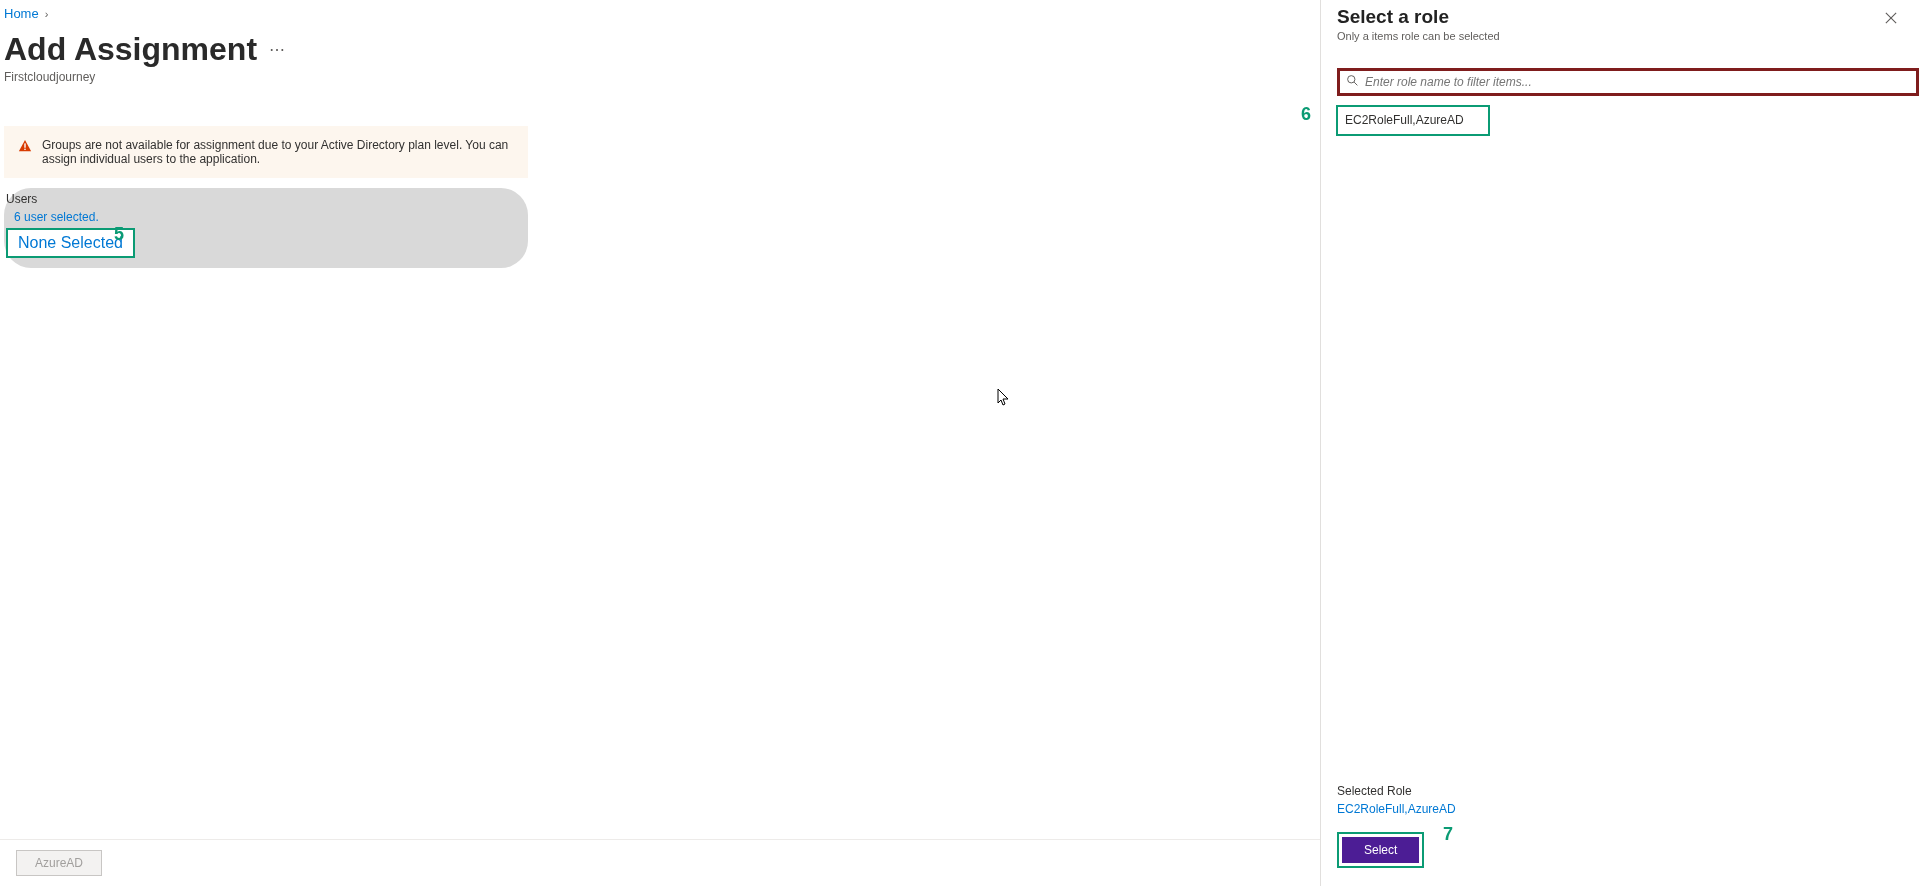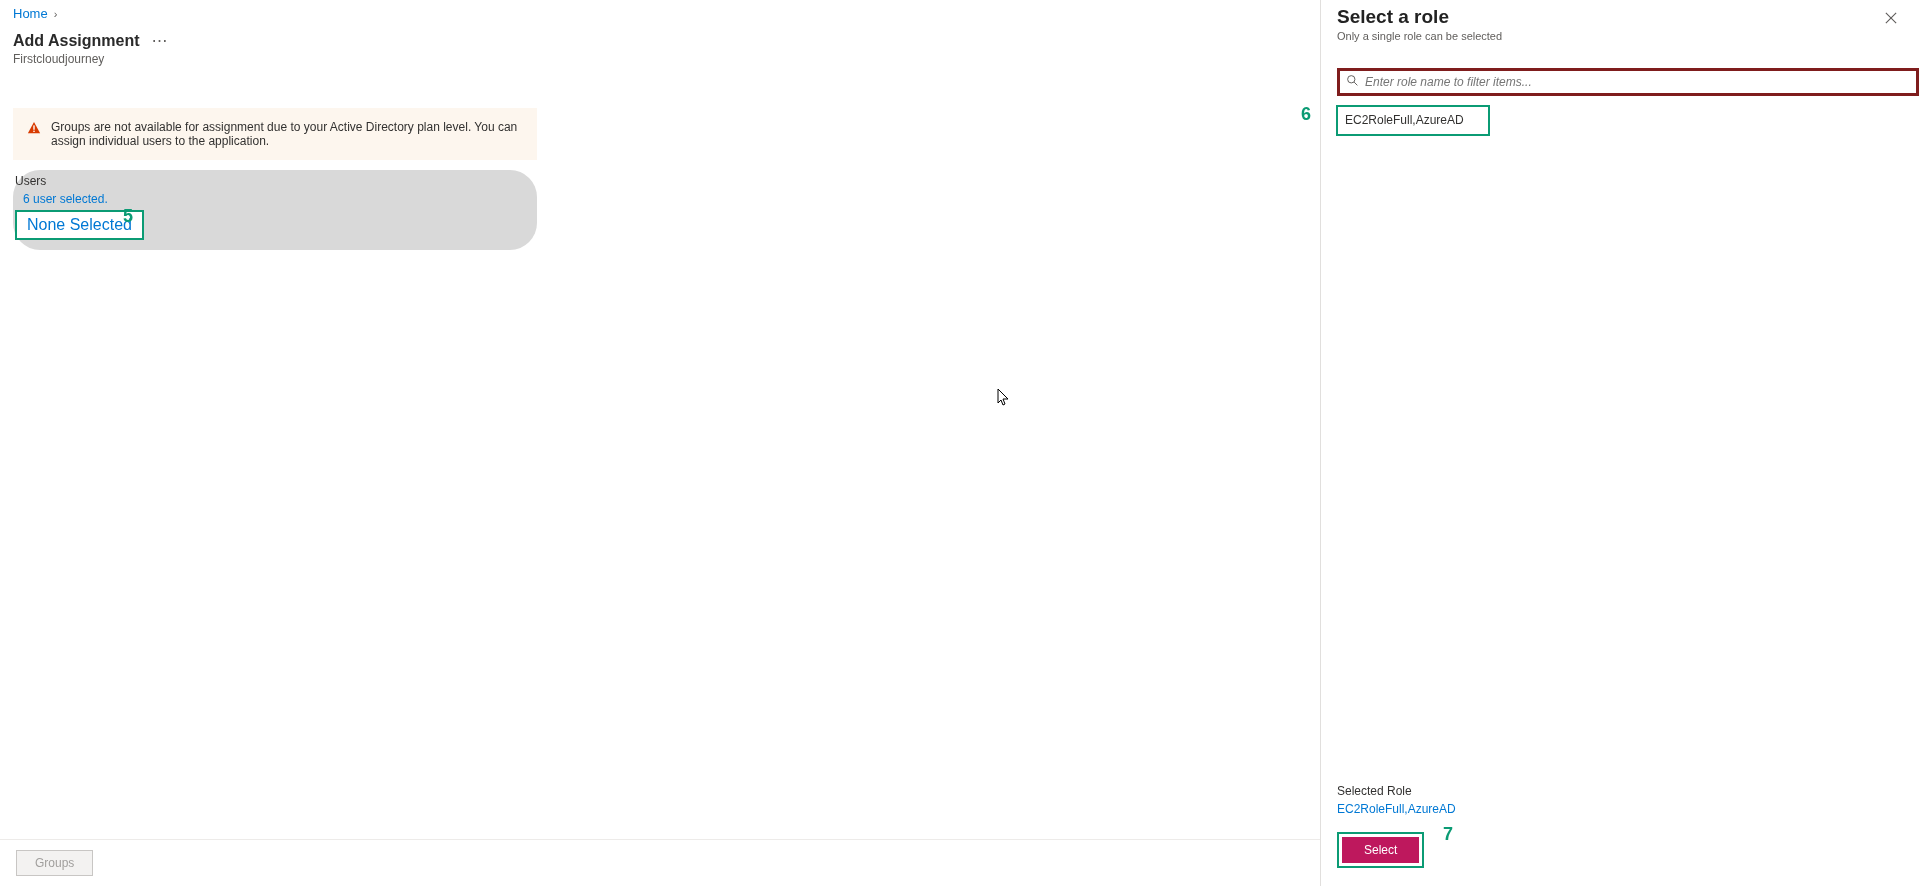--- a/index.html
+++ b/index.html
@@ -13,40 +13,40 @@
     position: relative;
     overflow: hidden;
   }
   a { color: #0078d4; text-decoration: none; }
 
   .main {
     position: absolute;
     left: 0; top: 0;
     width: 1320px;
     height: 100%;
-    padding-left: 13px;
+    padding-left: 4px;
   }
 
   .breadcrumb {
     display: flex;
     align-items: center;
     gap: 6px;
     padding-top: 6px;
     font-size: 13px;
   }
   .breadcrumb .chev { color: #605e5c; font-size: 11px; }
 
   .title-row {
     display: flex;
     align-items: center;
     gap: 12px;
     margin-top: 10px;
   }
   .title-row h1 {
-    font-size: 16px;
+    font-size: 32px;
     font-weight: 600;
     color: #2a2a2a;
   }
   .more {
     color: #605e5c;
     font-size: 16px;
     letter-spacing: 1px;
     cursor: pointer;
   }
   .subtitle {
@@ -208,21 +208,21 @@
   .sel-role-lbl { font-size: 12px; color: #323130; }
   .sel-role-val { font-size: 12px; color: #0078d4; margin-top: 4px; }
 
   .select-wrap {
     margin-top: 16px;
     display: inline-block;
     border: 2px solid #0b9b74;
     padding: 3px;
   }
   .select-btn {
-    background: #be185d;
+    background: #4c1d95;
     color: #fff;
     border: none;
     font-size: 12px;
     padding: 6px 22px;
     cursor: pointer;
   }
 
   .cursor {
     position: absolute;
     left: 997px; top: 388px;
@@ -261,28 +261,28 @@
       <a href="#" class="link-val">6 user selected.</a>
       <div style="position:relative;">
         <span class="none-sel">None Selected</span>
         <span class="annot" style="left:110px; top:0px;">5</span>
       </div>
     </div>
   </div>
 </div>
 
 <div class="footer">
-  <button class="assign-btn">Groups</button>
+  <button class="assign-btn">AzureAD</button>
 </div>
 
 <div class="panel">
   <div class="panel-head">
     <div>
       <h2>Select a role</h2>
-      <div class="panel-sub">Only a single role can be selected</div>
+      <div class="panel-sub">Only a items role can be selected</div>
     </div>
     <div class="close">
       <svg viewBox="0 0 14 14" width="12" height="12">
           <path stroke="#605e5c" stroke-width="1.3" d="M1 1l12 12M13 1L1 13"></path>
         </svg>
     </div>
   </div>
 
   <div class="search-wrap">
     <span class="search-ic">

